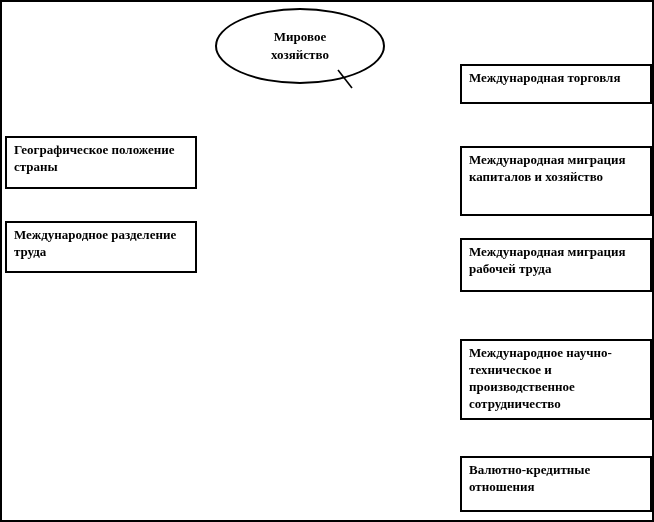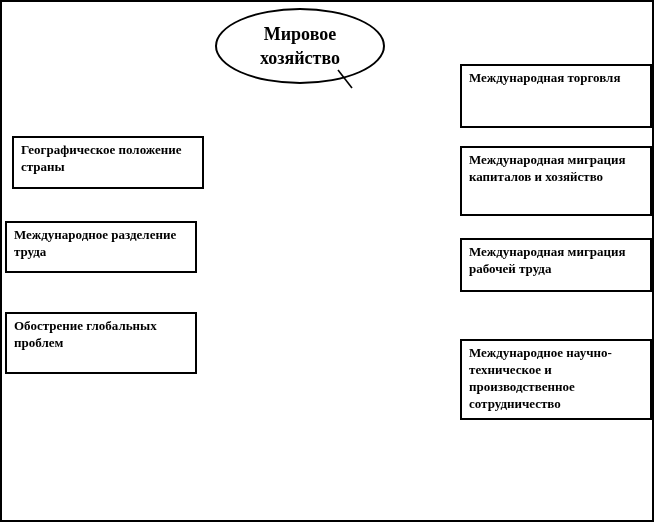--- a/index.html
+++ b/index.html
@@ -27,21 +27,21 @@
     border: 2px solid #000000;
     border-radius: 50%;
     background: #ffffff;
     display: flex;
     align-items: center;
     justify-content: center;
     text-align: center;
     box-sizing: border-box;
   }
   .ellipse .node-label {
-    font-size: 18px;
+    font-size: 13px;
     font-weight: bold;
     line-height: 1.35;
     width: 95px;
     text-align: center;
   }
   .connector {
     position: absolute;
     left: 332px;
     top: 64px;
     width: 26px;
@@ -51,25 +51,25 @@
     position: absolute;
     background: #ffffff;
     border: 2px solid #000000;
     box-sizing: border-box;
     padding: 4px 7px;
     font-size: 13px;
     font-weight: bold;
     line-height: 1.3;
   }
   
-  .box.l1 { left: 3px;  top: 134px; width: 192px; height: 53px; margin-left: 7px; }
+  .box.l1 { left: 3px;  top: 134px; width: 192px; height: 53px; }
   .box.l2 { left: 3px;  top: 219px; width: 192px; height: 52px; }
   .box.l3 { left: 3px;  top: 310px; width: 192px; height: 62px; }
   
-  .box.r1 { left: 458px; top: 62px;  width: 192px; height: 64px; }
+  .box.r1 { left: 458px; top: 62px;  width: 192px; height: 40px; }
   .box.r2 { left: 458px; top: 144px; width: 192px; height: 70px; }
   .box.r3 { left: 458px; top: 236px; width: 192px; height: 54px; }
   .box.r4 { left: 458px; top: 337px; width: 192px; height: 81px; }
   .box.r5 { left: 458px; top: 454px; width: 192px; height: 56px; }
 </style>
 </head>
 <body>
 
 <div class="canvas">
 
@@ -82,34 +82,34 @@
   </svg>
 
   <div class="box l1">
     <span>Географическое положение страны</span>
   </div>
 
   <div class="box l2">
     <span>Международное разделение труда</span>
   </div>
 
-  <div class="box l3">
-    <span>Обострение глобальных проблем</span>
-  </div>
 
   <div class="box r1">
     <span>Международная торговля</span>
   </div>
 
   <div class="box r2">
     <span>Международная миграция капиталов и хозяйство</span>
   </div>
 
   <div class="box r3">
     <span>Международная миграция рабочей труда</span>
   </div>
 
   <div class="box r4">
     <span>Международное научно-техническое и производственное сотрудничество</span>
   </div>
 
+  <div class="box r5">
+    <span>Валютно-кредитные отношения</span>
+  </div>
 
 </div>
 
 </body></html>

